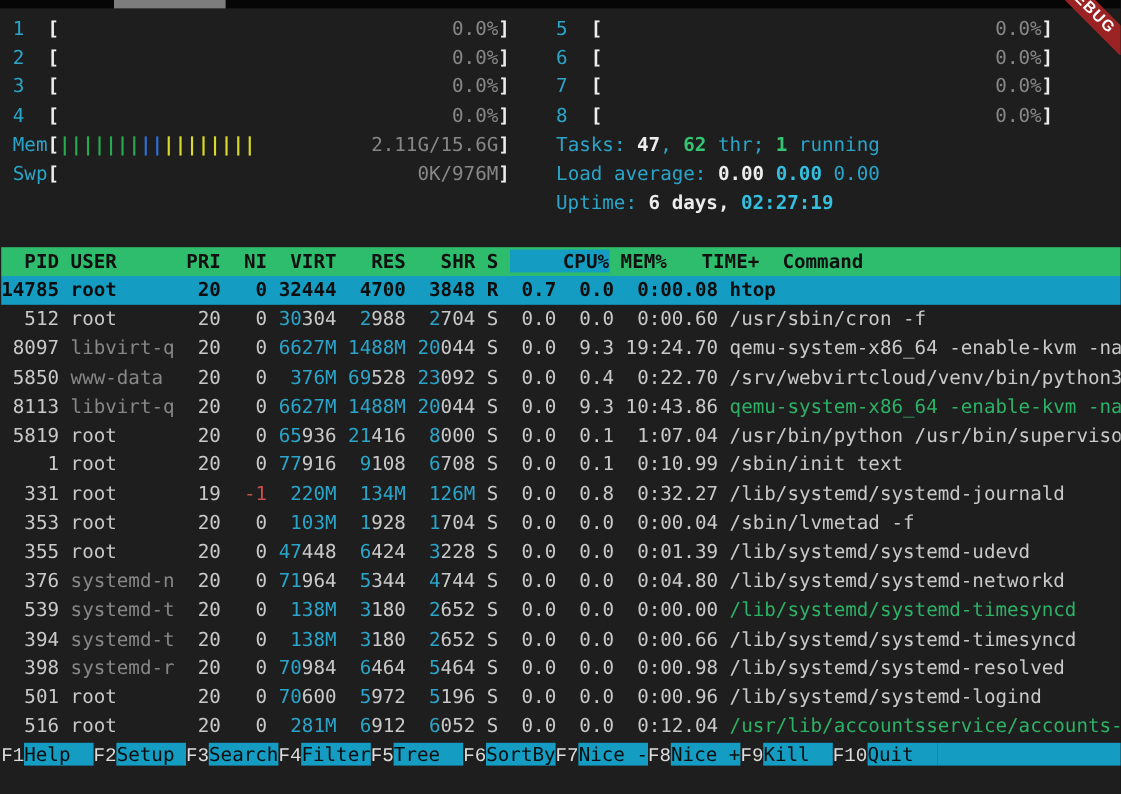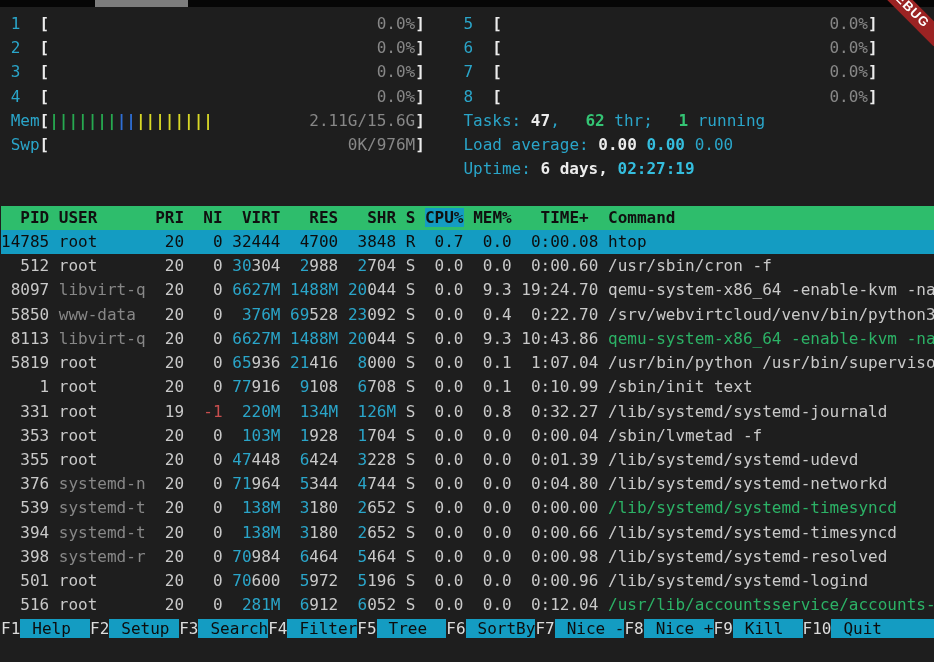--- a/index.html
+++ b/index.html
@@ -12,33 +12,33 @@
           font:bold 13px "Liberation Sans",sans-serif;text-align:center;z-index:5;
           letter-spacing:1px;}
   .term{position:absolute;top:12px;left:1px;width:100%;
         font:16px/24.22px "DejaVu Sans Mono",monospace;white-space:pre;color:var(--fg);}
   .ln{height:24.22px;}
   .cy{color:var(--cyan);}
   .bc{color:var(--bcyan);font-weight:700;}
   .bw{color:var(--bold);font-weight:700;}
   .b{color:var(--bold);font-weight:700;}
   .gr{color:var(--grn);}
-  .bg{color:var(--bgrn);font-weight:700;margin-left:16px;}
+  .bg{color:var(--bgrn);font-weight:700;}
   .dm{color:var(--dim);}
   .rd{color:var(--red);}
   .pg{color:var(--pg);font-weight:700;}
   .pb{color:var(--pb);font-weight:700;}
   .py{color:var(--py);font-weight:700;}
   .hdr{background:var(--hdrbg);}
   .hdr span{color:var(--hdrfg);font-weight:bold;}
-  .hdr span.hdrsort{background:var(--selbg);}
+  .hdr span.hdrsort{background:var(--selbg);padding-left:44px;}
   .rowsel{background:var(--selbg);}
-  .rowsel span{color:var(--selfg) !important;font-weight:normal;margin-top:16px;}
-  .fbar .fkey{color:var(--fkey);}
-  .fbar .fbtn{background:var(--fbtnbg);color:#0d0d0d;padding-left:12px;}
+  .rowsel span{color:var(--selfg) !important;font-weight:bold;margin-top:16px;}
+  .fbar .fkey{color:var(--fkey);font-family:Liberation Mono, monospace;}
+  .fbar .fbtn{background:var(--fbtnbg);color:#0d0d0d;}
 </style>
 </head>
 <body>
 
 <div class="screen">
   <div class="topstrip">
     <div class="tabseg"></div>
   </div>
   <div class="ribbon">DEBUG</div>
   <div class="term" id="term"><div class="ln"><span> </span><span class="cy">1</span><span>  </span><span class="b">[</span><span>                                  </span><span class="dm">0.0%</span><span class="b">]</span><span>    </span><span class="cy">5</span><span>  </span><span class="b">[</span><span>                                  </span><span class="dm">0.0%</span><span class="b">]</span></div><div class="ln"><span> </span><span class="cy">2</span><span>  </span><span class="b">[</span><span>                                  </span><span class="dm">0.0%</span><span class="b">]</span><span>    </span><span class="cy">6</span><span>  </span><span class="b">[</span><span>                                  </span><span class="dm">0.0%</span><span class="b">]</span></div><div class="ln"><span> </span><span class="cy">3</span><span>  </span><span class="b">[</span><span>                                  </span><span class="dm">0.0%</span><span class="b">]</span><span>    </span><span class="cy">7</span><span>  </span><span class="b">[</span><span>                                  </span><span class="dm">0.0%</span><span class="b">]</span></div><div class="ln"><span> </span><span class="cy">4</span><span>  </span><span class="b">[</span><span>                                  </span><span class="dm">0.0%</span><span class="b">]</span><span>    </span><span class="cy">8</span><span>  </span><span class="b">[</span><span>                                  </span><span class="dm">0.0%</span><span class="b">]</span></div><div class="ln"><span> </span><span class="cy">Mem</span><span class="b">[</span><span class="pg">|||||||</span><span class="pb">||</span><span class="py">||||||||</span><span>          </span><span class="dm">2.11G/15.6G</span><span class="b">]</span><span>    </span><span class="cy">Tasks: </span><span class="bw">47</span><span class="cy">, </span><span class="bg">62</span><span class="cy"> thr; </span><span class="bg">1</span><span class="cy"> running</span></div><div class="ln"><span> </span><span class="cy">Swp</span><span class="b">[</span><span>                               </span><span class="dm">0K/976M</span><span class="b">]</span><span>    </span><span class="cy">Load average: </span><span class="bw">0.00</span><span> </span><span class="bc">0.00</span><span> </span><span class="cy">0.00</span></div><div class="ln"><span>                                                </span><span class="cy">Uptime: </span><span class="bw">6 days, </span><span class="bc">02:27:19</span></div><div class="ln"></div><div class="ln hdr"><span>  PID</span><span> </span><span>USER     </span><span> </span><span>PRI</span><span> </span><span> NI</span><span> </span><span> VIRT</span><span> </span><span>  RES</span><span> </span><span>  SHR</span><span> </span><span>S</span><span> </span><span class="hdrsort">CPU%</span><span> </span><span>MEM%</span><span>   </span><span>TIME+</span><span>  </span><span>Command                    </span></div><div class="ln rowsel"><span>14785</span><span> </span><span>root     </span><span> </span><span> 20</span><span> </span><span>  0</span><span> </span><span class="cy">32</span><span>444</span><span> </span><span class="cy"> 4</span><span>700</span><span> </span><span class="cy"> 3</span><span>848</span><span> </span><span>R</span><span> </span><span> 0.7</span><span> </span><span> 0.0</span><span> </span><span> 0:00.08</span><span> </span><span>htop</span></div><div class="ln"><span>  512</span><span> </span><span>root     </span><span> </span><span> 20</span><span> </span><span>  0</span><span> </span><span class="cy">30</span><span>304</span><span> </span><span class="cy"> 2</span><span>988</span><span> </span><span class="cy"> 2</span><span>704</span><span> </span><span>S</span><span> </span><span> 0.0</span><span> </span><span> 0.0</span><span> </span><span> 0:00.60</span><span> </span><span>/usr/sbin/cron -f</span></div><div class="ln"><span> 8097</span><span> </span><span class="dm">libvirt-q</span><span> </span><span> 20</span><span> </span><span>  0</span><span> </span><span class="cy">6627M</span><span> </span><span class="cy">1488M</span><span> </span><span class="cy">20</span><span>044</span><span> </span><span>S</span><span> </span><span> 0.0</span><span> </span><span> 9.3</span><span> </span><span>19:24.70</span><span> </span><span>qemu-system-x86_64 -enable-kvm -na</span></div><div class="ln"><span> 5850</span><span> </span><span class="dm">www-data </span><span> </span><span> 20</span><span> </span><span>  0</span><span> </span><span class="cy"> 376M</span><span> </span><span class="cy">69</span><span>528</span><span> </span><span class="cy">23</span><span>092</span><span> </span><span>S</span><span> </span><span> 0.0</span><span> </span><span> 0.4</span><span> </span><span> 0:22.70</span><span> </span><span>/srv/webvirtcloud/venv/bin/python3</span></div><div class="ln"><span> 8113</span><span> </span><span class="dm">libvirt-q</span><span> </span><span> 20</span><span> </span><span>  0</span><span> </span><span class="cy">6627M</span><span> </span><span class="cy">1488M</span><span> </span><span class="cy">20</span><span>044</span><span> </span><span>S</span><span> </span><span> 0.0</span><span> </span><span> 9.3</span><span> </span><span>10:43.86</span><span> </span><span class="gr">qemu-system-x86_64 -enable-kvm -na</span></div><div class="ln"><span> 5819</span><span> </span><span>root     </span><span> </span><span> 20</span><span> </span><span>  0</span><span> </span><span class="cy">65</span><span>936</span><span> </span><span class="cy">21</span><span>416</span><span> </span><span class="cy"> 8</span><span>000</span><span> </span><span>S</span><span> </span><span> 0.0</span><span> </span><span> 0.1</span><span> </span><span> 1:07.04</span><span> </span><span>/usr/bin/python /usr/bin/superviso</span></div><div class="ln"><span>    1</span><span> </span><span>root     </span><span> </span><span> 20</span><span> </span><span>  0</span><span> </span><span class="cy">77</span><span>916</span><span> </span><span class="cy"> 9</span><span>108</span><span> </span><span class="cy"> 6</span><span>708</span><span> </span><span>S</span><span> </span><span> 0.0</span><span> </span><span> 0.1</span><span> </span><span> 0:10.99</span><span> </span><span>/sbin/init text</span></div><div class="ln"><span>  331</span><span> </span><span>root     </span><span> </span><span> 19</span><span> </span><span class="rd"> -1</span><span> </span><span class="cy"> 220M</span><span> </span><span class="cy"> 134M</span><span> </span><span class="cy"> 126M</span><span> </span><span>S</span><span> </span><span> 0.0</span><span> </span><span> 0.8</span><span> </span><span> 0:32.27</span><span> </span><span>/lib/systemd/systemd-journald</span></div><div class="ln"><span>  353</span><span> </span><span>root     </span><span> </span><span> 20</span><span> </span><span>  0</span><span> </span><span class="cy"> 103M</span><span> </span><span class="cy"> 1</span><span>928</span><span> </span><span class="cy"> 1</span><span>704</span><span> </span><span>S</span><span> </span><span> 0.0</span><span> </span><span> 0.0</span><span> </span><span> 0:00.04</span><span> </span><span>/sbin/lvmetad -f</span></div><div class="ln"><span>  355</span><span> </span><span>root     </span><span> </span><span> 20</span><span> </span><span>  0</span><span> </span><span class="cy">47</span><span>448</span><span> </span><span class="cy"> 6</span><span>424</span><span> </span><span class="cy"> 3</span><span>228</span><span> </span><span>S</span><span> </span><span> 0.0</span><span> </span><span> 0.0</span><span> </span><span> 0:01.39</span><span> </span><span>/lib/systemd/systemd-udevd</span></div><div class="ln"><span>  376</span><span> </span><span class="dm">systemd-n</span><span> </span><span> 20</span><span> </span><span>  0</span><span> </span><span class="cy">71</span><span>964</span><span> </span><span class="cy"> 5</span><span>344</span><span> </span><span class="cy"> 4</span><span>744</span><span> </span><span>S</span><span> </span><span> 0.0</span><span> </span><span> 0.0</span><span> </span><span> 0:04.80</span><span> </span><span>/lib/systemd/systemd-networkd</span></div><div class="ln"><span>  539</span><span> </span><span class="dm">systemd-t</span><span> </span><span> 20</span><span> </span><span>  0</span><span> </span><span class="cy"> 138M</span><span> </span><span class="cy"> 3</span><span>180</span><span> </span><span class="cy"> 2</span><span>652</span><span> </span><span>S</span><span> </span><span> 0.0</span><span> </span><span> 0.0</span><span> </span><span> 0:00.00</span><span> </span><span class="gr">/lib/systemd/systemd-timesyncd</span></div><div class="ln"><span>  394</span><span> </span><span class="dm">systemd-t</span><span> </span><span> 20</span><span> </span><span>  0</span><span> </span><span class="cy"> 138M</span><span> </span><span class="cy"> 3</span><span>180</span><span> </span><span class="cy"> 2</span><span>652</span><span> </span><span>S</span><span> </span><span> 0.0</span><span> </span><span> 0.0</span><span> </span><span> 0:00.66</span><span> </span><span>/lib/systemd/systemd-timesyncd</span></div><div class="ln"><span>  398</span><span> </span><span class="dm">systemd-r</span><span> </span><span> 20</span><span> </span><span>  0</span><span> </span><span class="cy">70</span><span>984</span><span> </span><span class="cy"> 6</span><span>464</span><span> </span><span class="cy"> 5</span><span>464</span><span> </span><span>S</span><span> </span><span> 0.0</span><span> </span><span> 0.0</span><span> </span><span> 0:00.98</span><span> </span><span>/lib/systemd/systemd-resolved</span></div><div class="ln"><span>  501</span><span> </span><span>root     </span><span> </span><span> 20</span><span> </span><span>  0</span><span> </span><span class="cy">70</span><span>600</span><span> </span><span class="cy"> 5</span><span>972</span><span> </span><span class="cy"> 5</span><span>196</span><span> </span><span>S</span><span> </span><span> 0.0</span><span> </span><span> 0.0</span><span> </span><span> 0:00.96</span><span> </span><span>/lib/systemd/systemd-logind</span></div><div class="ln"><span>  516</span><span> </span><span>root     </span><span> </span><span> 20</span><span> </span><span>  0</span><span> </span><span class="cy"> 281M</span><span> </span><span class="cy"> 6</span><span>912</span><span> </span><span class="cy"> 6</span><span>052</span><span> </span><span>S</span><span> </span><span> 0.0</span><span> </span><span> 0.0</span><span> </span><span> 0:12.04</span><span> </span><span class="gr">/usr/lib/accountsservice/accounts-</span></div><div class="ln fbar"><span class="fkey">F1</span><span class="fbtn">Help  </span><span class="fkey">F2</span><span class="fbtn">Setup </span><span class="fkey">F3</span><span class="fbtn">Search</span><span class="fkey">F4</span><span class="fbtn">Filter</span><span class="fkey">F5</span><span class="fbtn">Tree  </span><span class="fkey">F6</span><span class="fbtn">SortBy</span><span class="fkey">F7</span><span class="fbtn">Nice -</span><span class="fkey">F8</span><span class="fbtn">Nice +</span><span class="fkey">F9</span><span class="fbtn">Kill  </span><span class="fkey">F10</span><span class="fbtn">Quit  </span><span class="fbtn">                </span></div></div>

